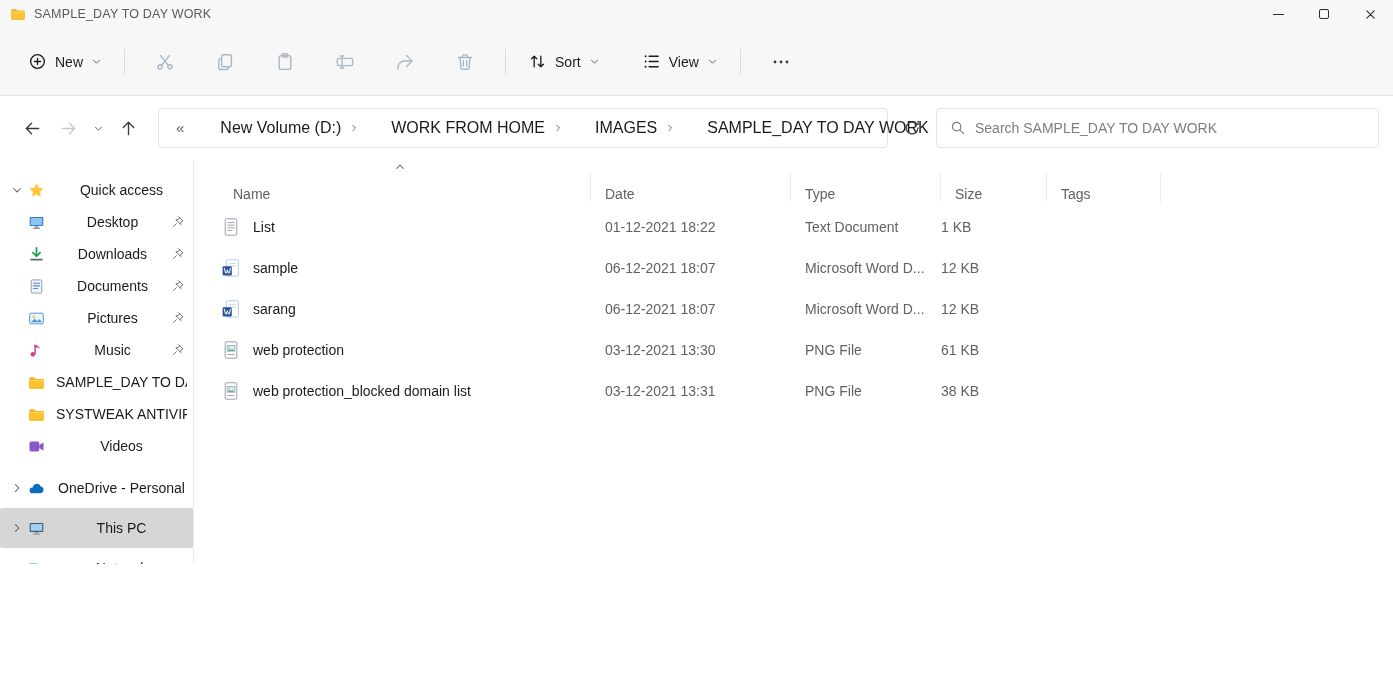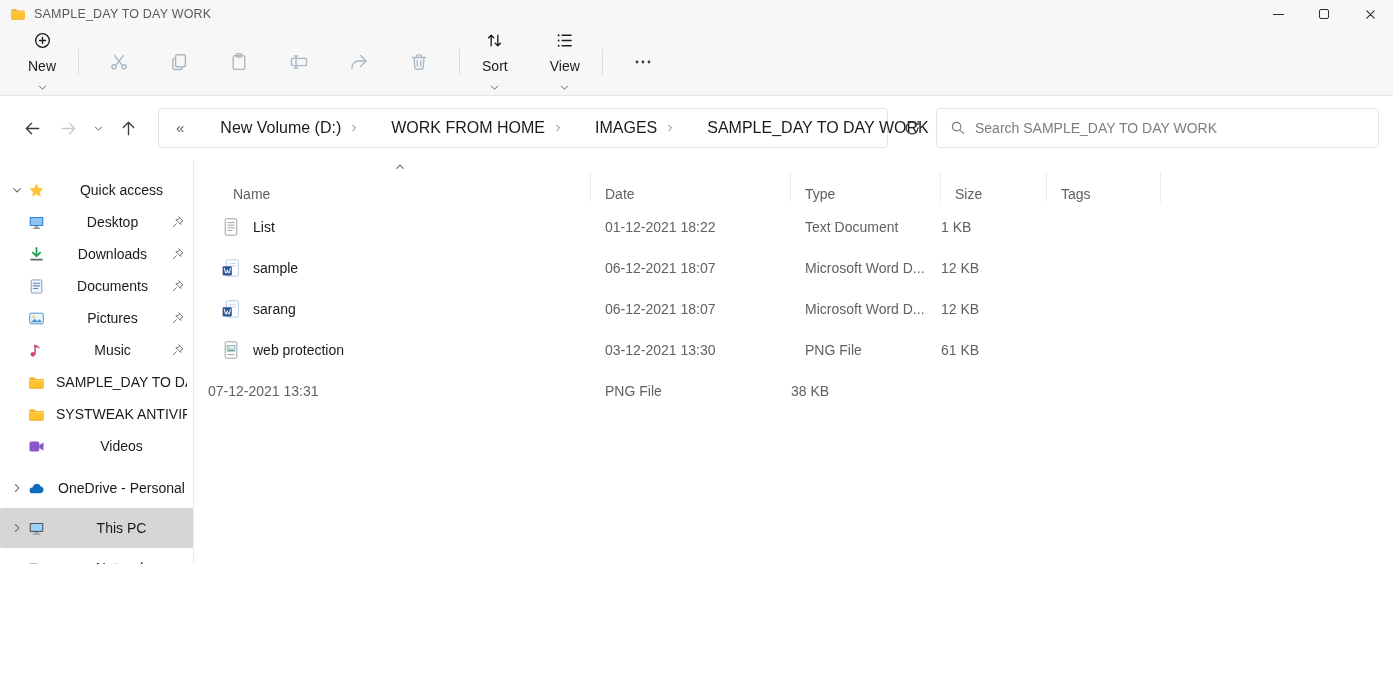--- a/index.html
+++ b/index.html
@@ -1,21 +1,21 @@
 <!DOCTYPE html>
 <html><head>
 <meta charset="utf-8">
 <style>
   * { box-sizing: border-box; margin: 0; padding: 0; }
   html, body { width: 1393px; height: 682px; }
   body {
     font-family: "Liberation Sans", "DejaVu Sans", sans-serif;
     background: #ffffff; color: #1b1b1b; overflow: hidden;
   }
-  button { background: none; border: none; font: inherit; color: inherit; flex-direction: column; }
+  button { background: none; border: none; font: inherit; color: inherit; }
 
   .window { width: 1393px; height: 564px; display: flex; flex-direction: column; background: #fff; }
 
   
   .titlebar { height: 28px; background: #f7f7f7; display: flex; align-items: center; justify-content: space-between; flex: 0 0 auto; }
   .tb-left { display: flex; align-items: center; gap: 8px; padding-left: 10px; }
   .tb-title { font-size: 12.5px; color: #5a5a5a; letter-spacing: .2px; }
   .win-controls { display: flex; height: 100%; }
   .win-btn { width: 46px; height: 100%; display: flex; align-items: center; justify-content: center; color: #2d2d2d; }
   .glyph-min { width: 11px; height: 1px; background: #2d2d2d; display: block; }
@@ -535,21 +535,27 @@
               </svg>
             <span>web protection</span>
           </div>
           <div class="cell">03-12-2021 13:30</div>
           <div class="cell">PNG File</div>
           <div class="cell cell-size">61 KB</div>
           <div class="cell"></div>
         </div>
 
         <div class="frow">
-          <div class="cell">07-12-2021 13:31</div>
+          <div class="cell-name">
+            <svg class="f-ic" viewBox="0 0 20 20">
+                <use href="#i-filepng"></use>
+              </svg>
+            <span>web protection_blocked domain list</span>
+          </div>
+          <div class="cell">03-12-2021 13:31</div>
           <div class="cell">PNG File</div>
           <div class="cell cell-size">38 KB</div>
           <div class="cell"></div>
         </div>
       </div>
     </div>
   </div>
 </div>
 
 </body></html>

